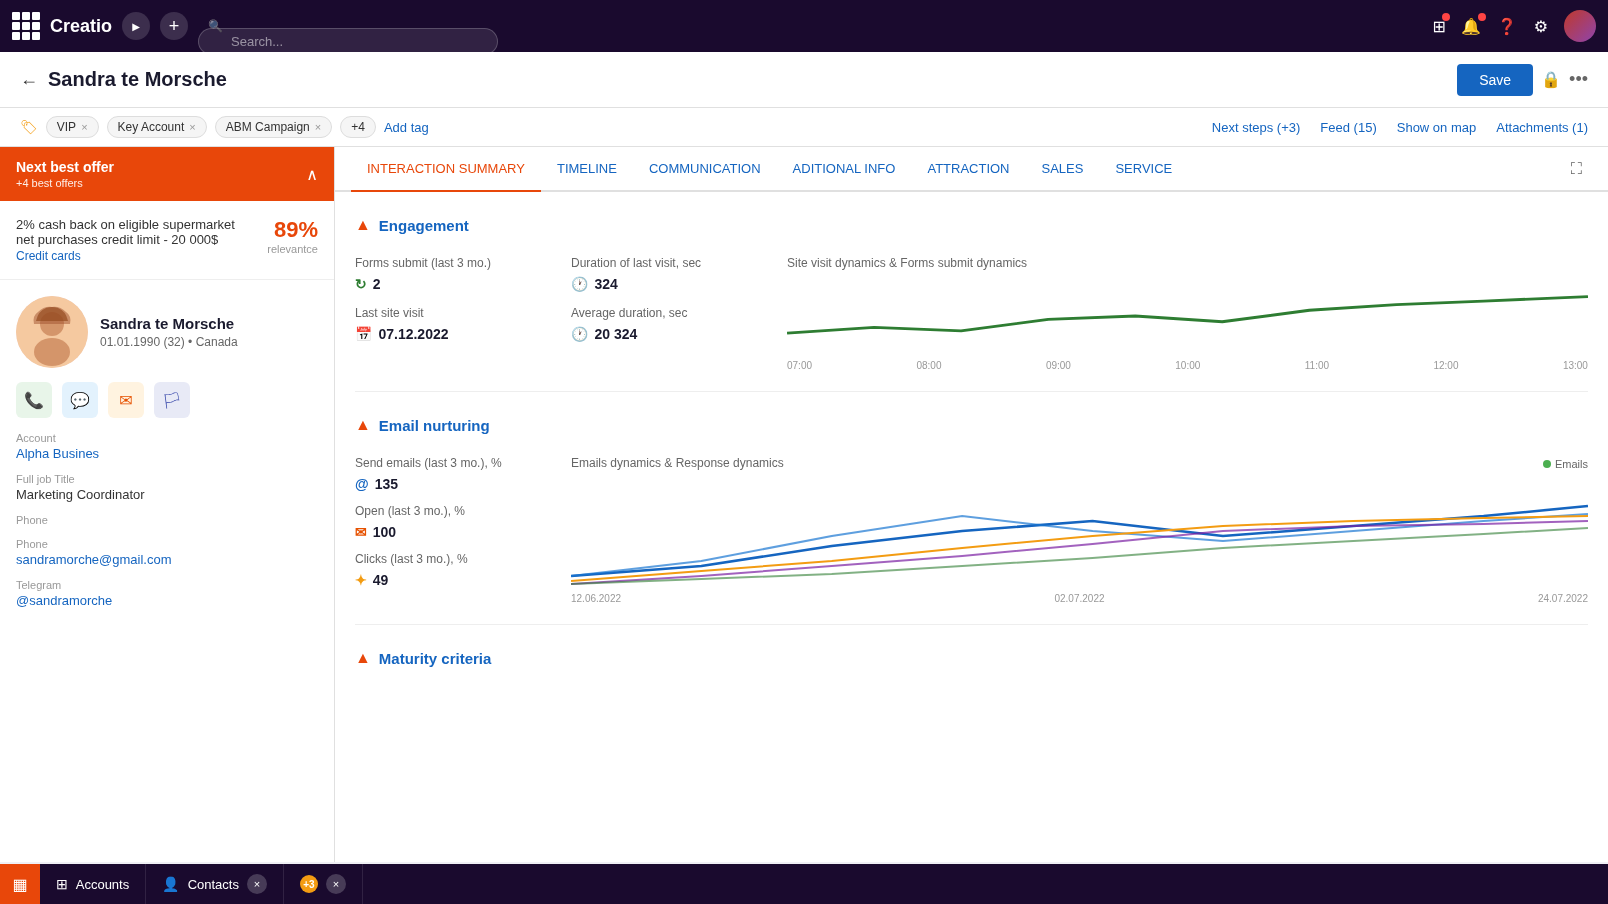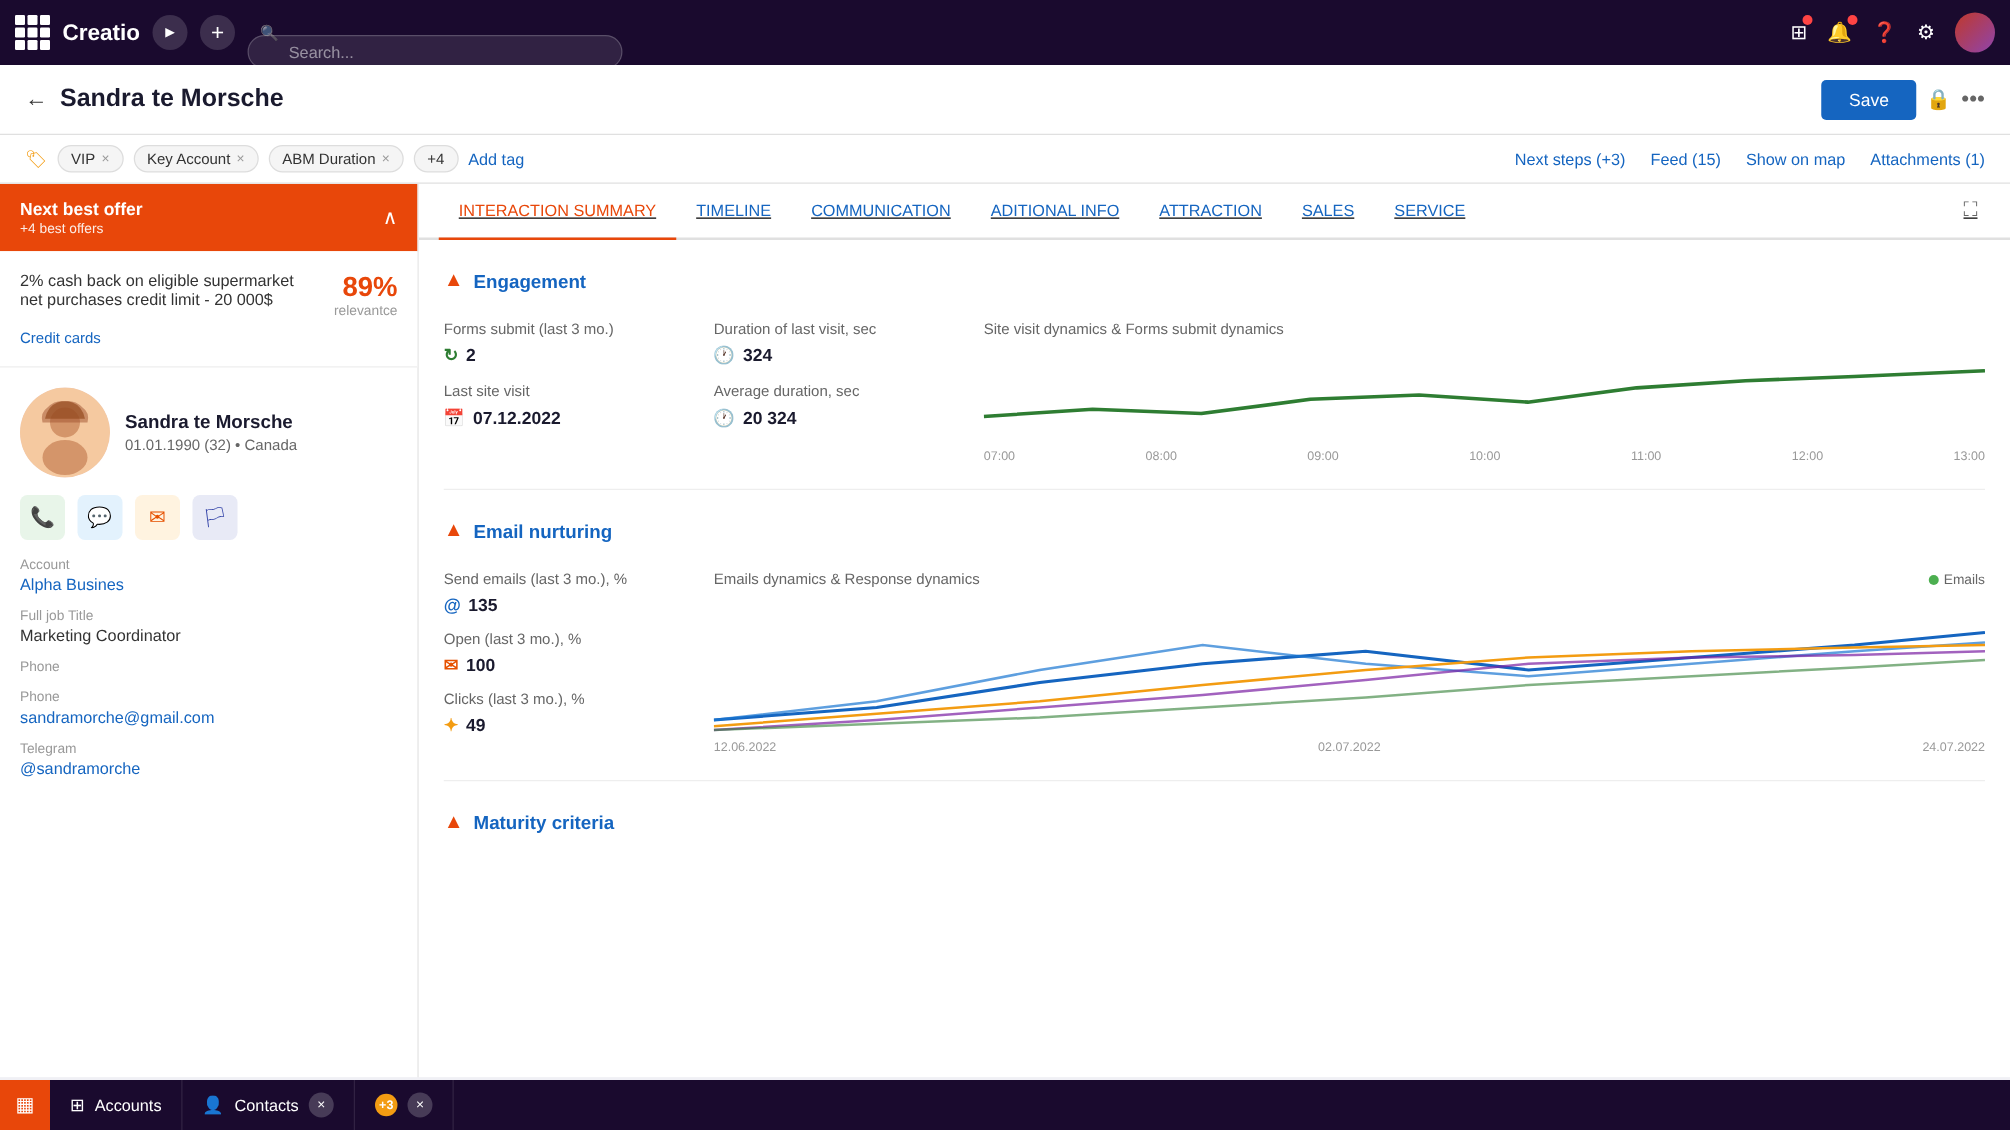--- a/index.html
+++ b/index.html
@@ -99,21 +99,21 @@
 
     .nbo-offer {
       background: #fff;
       padding: 16px;
       border-bottom: 1px solid #eee;
       display: flex;
       align-items: flex-start;
       justify-content: space-between;
     }
     .nbo-offer-text { font-size: 13px; color: #333; flex: 1; }
-    .nbo-offer-link { color: #1565c0; font-size: 12px; margin-top: 16px; cursor: pointer; display: block; }
+    .nbo-offer-link { color: #1565c0; font-size: 12px; margin-top: 2px; cursor: pointer; display: block; }
     .nbo-relevance { text-align: right; min-width: 70px; }
     .nbo-percent { font-size: 22px; font-weight: bold; color: #e8470a; }
     .nbo-label { font-size: 11px; color: #999; }
 
     
     .profile-section { padding: 16px; }
     .profile-info { display: flex; align-items: center; gap: 12px; margin-bottom: 14px; }
     .profile-avatar { width: 72px; height: 72px; border-radius: 50%; background: #f0d0c0; overflow: hidden; display: flex; align-items: center; justify-content: center; font-size: 36px; }
     .profile-name { font-size: 15px; font-weight: 600; color: #1a1a2e; }
     .profile-meta { font-size: 12px; color: #666; margin-top: 3px; }
@@ -139,21 +139,20 @@
       flex-direction: column;
     }
 
     
     .tabs-bar {
       display: flex;
       align-items: center;
       border-bottom: 2px solid #e0e0e0;
       padding: 0 16px;
       background: white;
-      text-decoration: underline;
     }
     .tab {
       padding: 14px 16px;
       font-size: 13px;
       font-weight: 500;
       color: #666;
       cursor: pointer;
       border-bottom: 2px solid transparent;
       margin-bottom: -2px;
       white-space: nowrap;
@@ -296,21 +295,21 @@
   <span class="tag-icon">🏷</span>
   <div class="tag">
     <span>VIP</span>
     <span class="tag-x">×</span>
   </div>
   <div class="tag">
     <span>Key Account</span>
     <span class="tag-x">×</span>
   </div>
   <div class="tag">
-    <span>ABM Duration</span>
+    <span>ABM Campaign</span>
     <span class="tag-x">×</span>
   </div>
   <div class="tag">
     <span>+4</span>
   </div>
   <span class="add-tag">Add tag</span>
   <div class="tags-spacer"></div>
   <div class="nav-actions">
     <span class="nav-action">Next steps (+3)</span>
     <span class="nav-action">Feed (15)</span>

